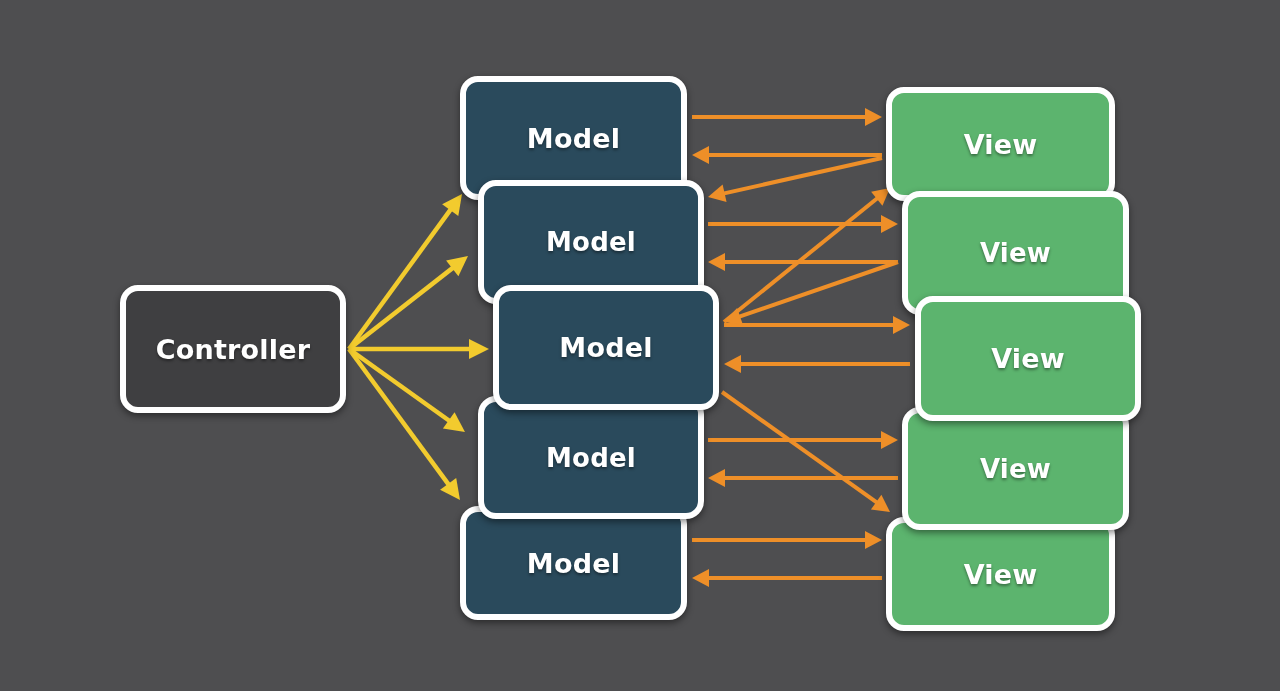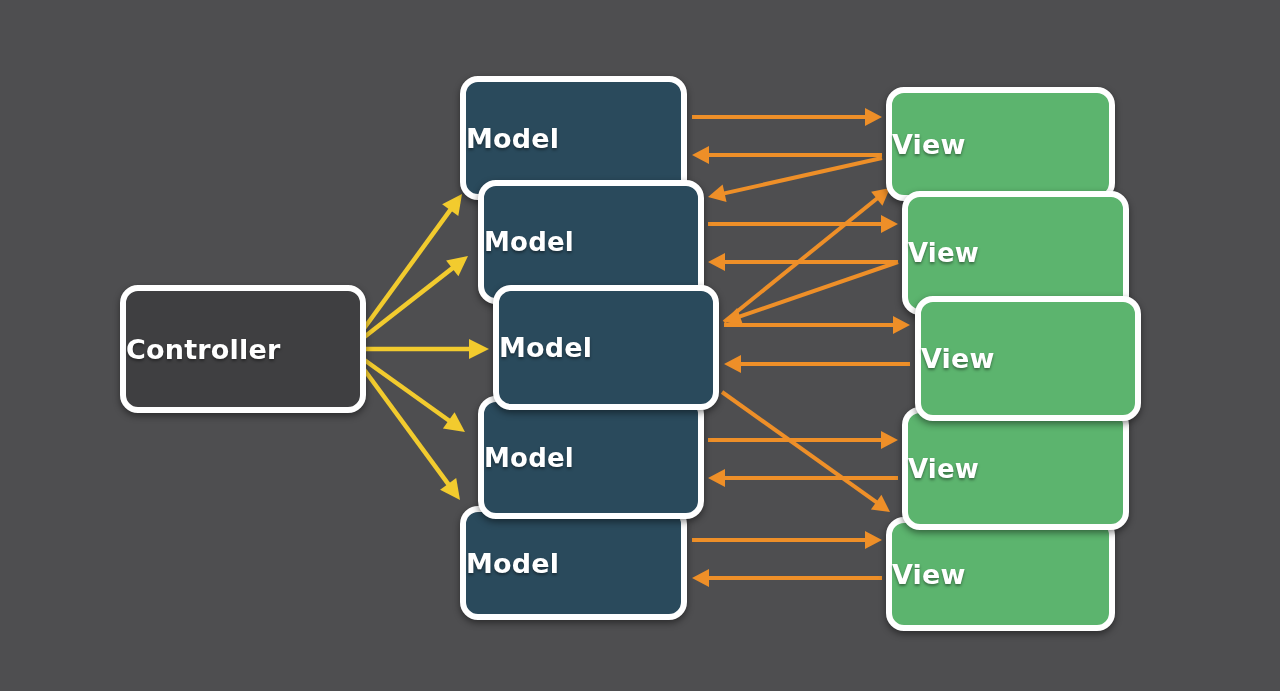--- a/index.html
+++ b/index.html
@@ -24,21 +24,21 @@
     height: 691px;
     pointer-events: none;
   }
   .node {
     position: absolute;
     box-sizing: border-box;
     border: 6px solid #ffffff;
     border-radius: 18px;
     display: flex;
     align-items: center;
-    justify-content: flex-start;
+    justify-content: center;
     box-shadow: 0 3px 7px rgba(0,0,0,0.45);
   }
   .node .node-label {
     color: #ffffff;
     font-weight: 600;
     letter-spacing: 0.2px;
     text-shadow: 0 2px 3px rgba(0,0,0,0.40);
     white-space: nowrap;
   }
   .node-controller {
@@ -129,21 +129,21 @@
       <g>
         <line x1="349" y1="349" x2="449.95469935440497" y2="421.2348279863415" stroke="#f2cb2e" stroke-width="4.5" stroke-linecap="butt"></line>
         <polygon points="465,432 442.91579821359534,428.49457114501513 454.5538220121451,412.2293812578854" fill="#f2cb2e"></polygon>
       </g>
       <g>
         <line x1="349" y1="349" x2="449.04266125795345" y2="485.094070720279" stroke="#f2cb2e" stroke-width="4.5" stroke-linecap="butt"></line>
         <polygon points="460,500 440.0969693168572,489.8083676662727 456.21148745709615,477.9625960532494" fill="#f2cb2e"></polygon>
       </g>
     </svg>
 
-  <div class="node node-controller" id="controller-node" style="left: 120px; top: 285px; width: 246px; height: 128px; background: rgb(63, 63, 65);">
+  <div class="node node-controller" id="controller-node" style="left: 120px; top: 285px; width: 226px; height: 128px; background: rgb(63, 63, 65);">
     <span class="node-label" style="font-size: 27px;">Controller</span>
   </div>
 
   <div class="node node-model" id="model-node-0" style="left: 460px; top: 76px; width: 227px; height: 124px; background: rgb(42, 74, 92); z-index: 20;">
     <span class="node-label" style="font-size: 27px;">Model</span>
   </div>
   <div class="node node-model" id="model-node-1" style="left: 478px; top: 180px; width: 226px; height: 124px; background: rgb(42, 74, 92); z-index: 30;">
     <span class="node-label" style="font-size: 26px;">Model</span>
   </div>
   <div class="node node-model" id="model-node-2" style="left: 493px; top: 285px; width: 226px; height: 125px; background: rgb(42, 74, 92); z-index: 40;">

